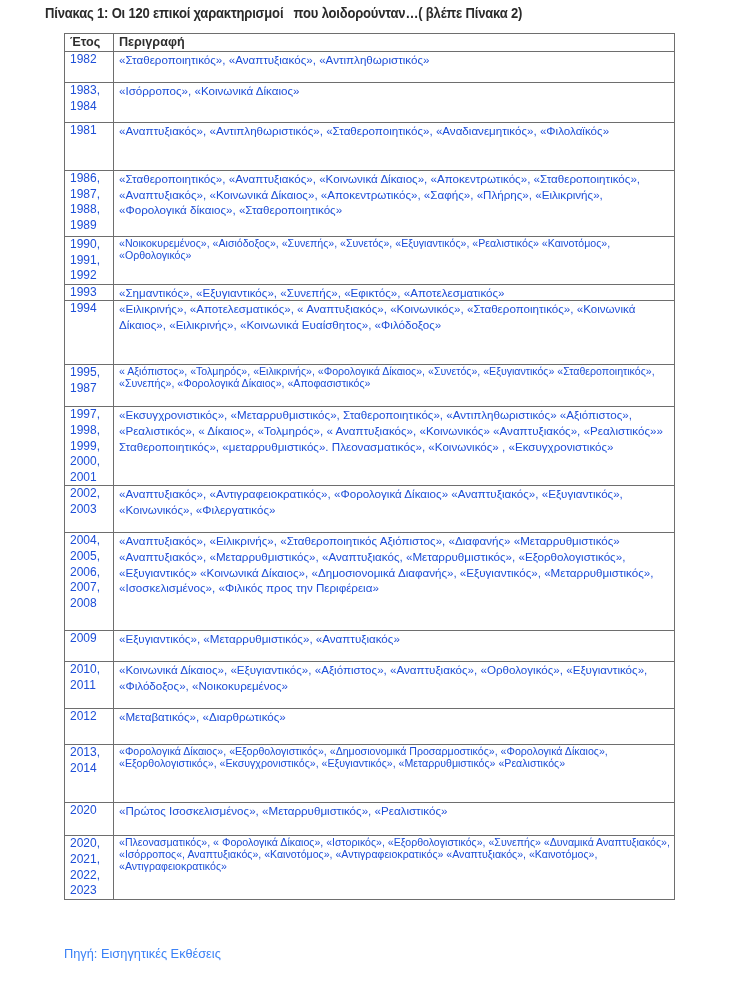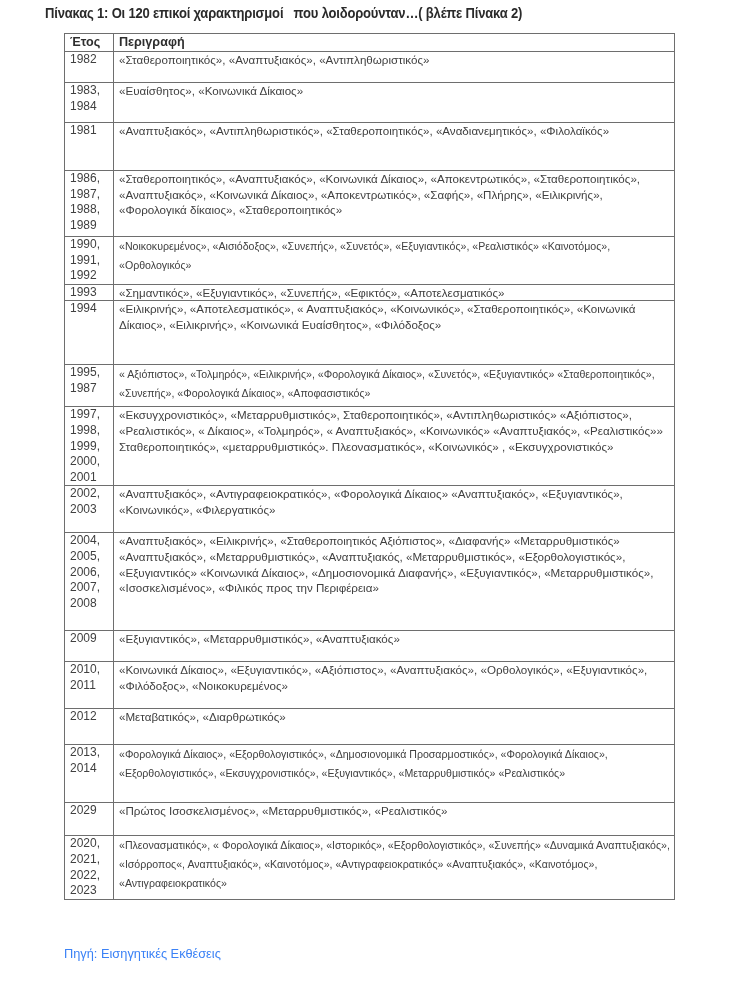--- a/index.html
+++ b/index.html
@@ -35,21 +35,21 @@
       border-collapse: collapse;
       table-layout: fixed;
       font-size: 11.6px;
       line-height: 15.6px;
     }
     table.main td, table.main th {
       border: 1px solid #6e6e6e;
       vertical-align: top;
       padding: 0 4px 0 5px;
       text-align: left;
-      color: #404040;
+      color: #1d4ed8;
     }
     table.main th {
       font-weight: bold;
       font-size: 12.6px;
       height: 17px;
       line-height: 16px;
       color: #2e2e2e;
     }
     col.c-year { width: 49px; }
     col.c-desc { width: 561px; }
@@ -58,21 +58,21 @@
       font-size: 12px;
       padding-left: 4px;
       padding-right: 2px;
     }
     td.desc {
       padding-left: 6px;
       margin-left: 44px;
     }
     td.desc.small {
       font-size: 10.6px;
-      line-height: 19px;
+      line-height: 12px;
     }
     .source {
       position: absolute;
       left: 64px;
       top: 946px;
       font-size: 12.8px;
       color: #3b82f6;
     }
   </style>
 </head>
@@ -92,21 +92,21 @@
     </tr>
   </thead>
   <tbody>
     <tr style="height:31px">
       <td class="year">1982</td>
       <td class="desc">«Σταθεροποιητικός», «Αναπτυξιακός», «Αντιπληθωριστικός»</td>
     </tr>
     <tr style="height:40px">
       <td class="year">1983,
 1984</td>
-      <td class="desc">«Ευαίσθητος», «Κοινωνικά Δίκαιος»</td>
+      <td class="desc">«Ισόρροπος», «Κοινωνικά Δίκαιος»</td>
     </tr>
     <tr style="height:48px">
       <td class="year">1981</td>
       <td class="desc">«Αναπτυξιακός», «Αντιπληθωριστικός», «Σταθεροποιητικός», «Αναδιανεμητικός», «Φιλολαϊκός»</td>
     </tr>
     <tr style="height:66px">
       <td class="year">1986,
 1987,
 1988,
 1989</td>
@@ -164,21 +164,21 @@
     <tr style="height:36px">
       <td class="year">2012</td>
       <td class="desc">«Μεταβατικός», «Διαρθρωτικός»</td>
     </tr>
     <tr style="height:58px">
       <td class="year">2013,
 2014</td>
       <td class="desc small">«Φορολογικά Δίκαιος», «Εξορθολογιστικός», «Δημοσιονομικά  Προσαρμοστικός», «Φορολογικά Δίκαιος», «Εξορθολογιστικός», «Εκσυγχρονιστικός», «Εξυγιαντικός», «Μεταρρυθμιστικός» «Ρεαλιστικός»</td>
     </tr>
     <tr style="height:33px">
-      <td class="year">2029</td>
+      <td class="year">2020</td>
       <td class="desc">«Πρώτος Ισοσκελισμένος», «Μεταρρυθμιστικός», «Ρεαλιστικός»</td>
     </tr>
     <tr style="height:64px">
       <td class="year">2020,
 2021,
 2022,
 2023</td>
       <td class="desc small">«Πλεονασματικός», « Φορολογικά Δίκαιος», «Ιστορικός», «Εξορθολογιστικός», «Συνεπής» «Δυναμικά Αναπτυξιακός», «Ισόρροπος«, Αναπτυξιακός», «Καινοτόμος», «Αντιγραφειοκρατικός» «Αναπτυξιακός», «Καινοτόμος», «Αντιγραφειοκρατικός»</td>
     </tr>
   </tbody>

